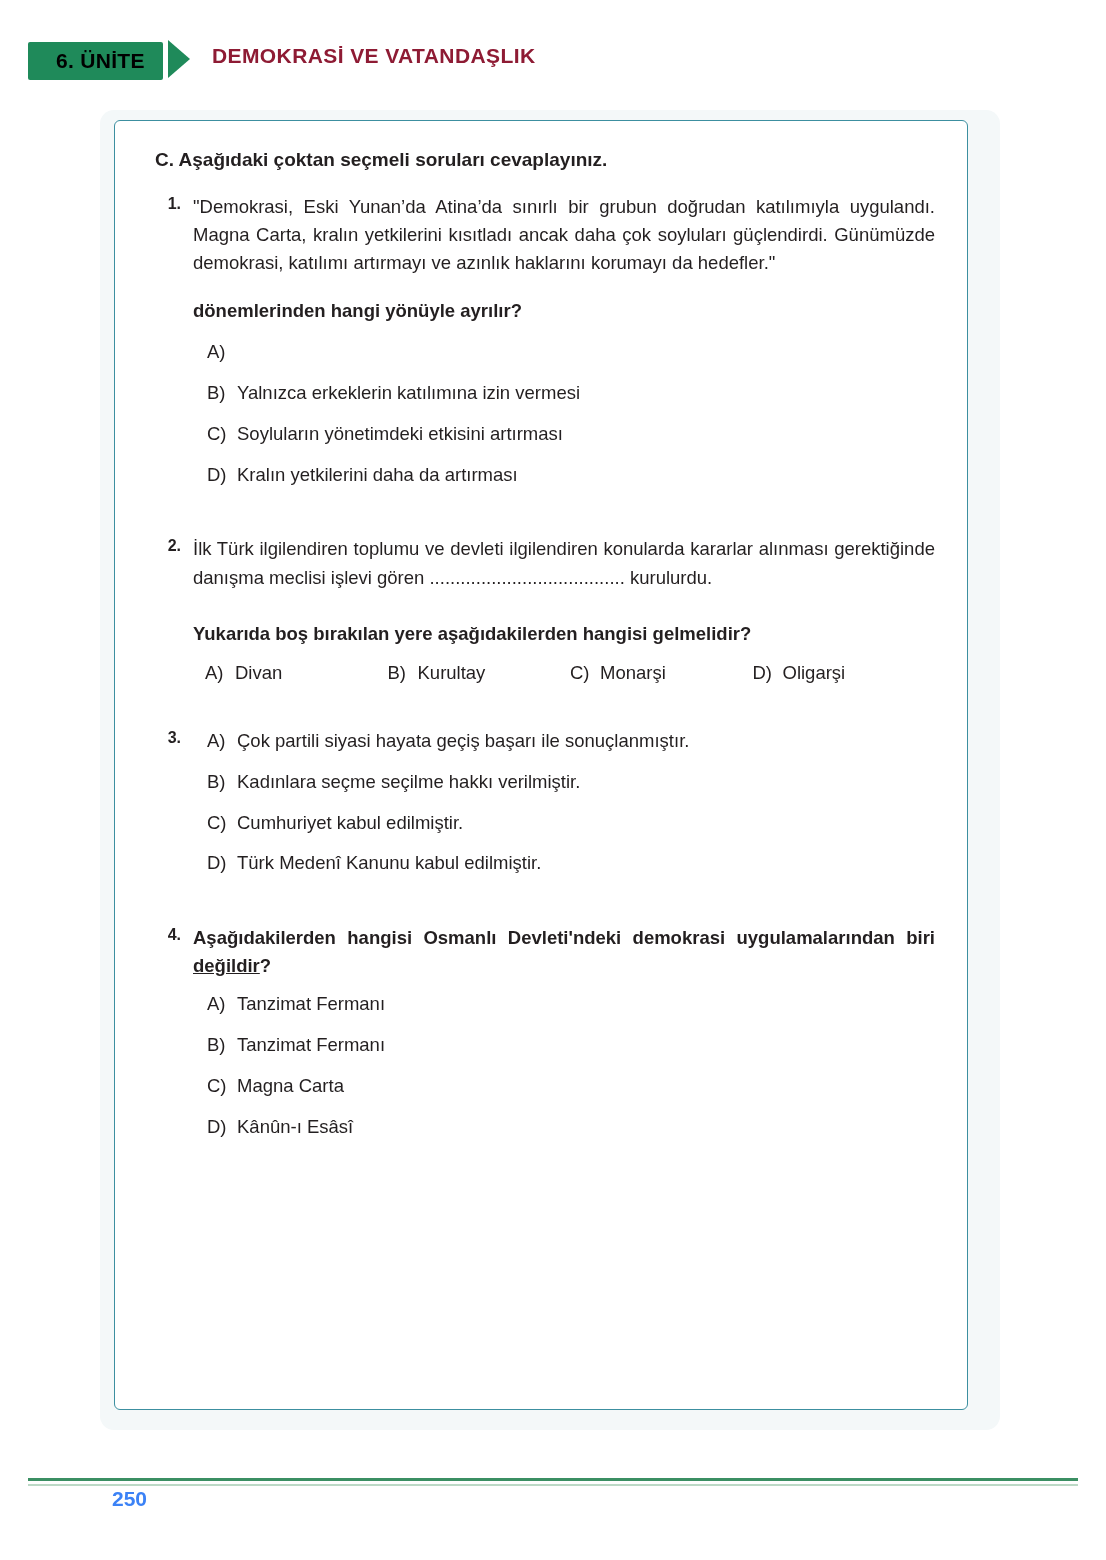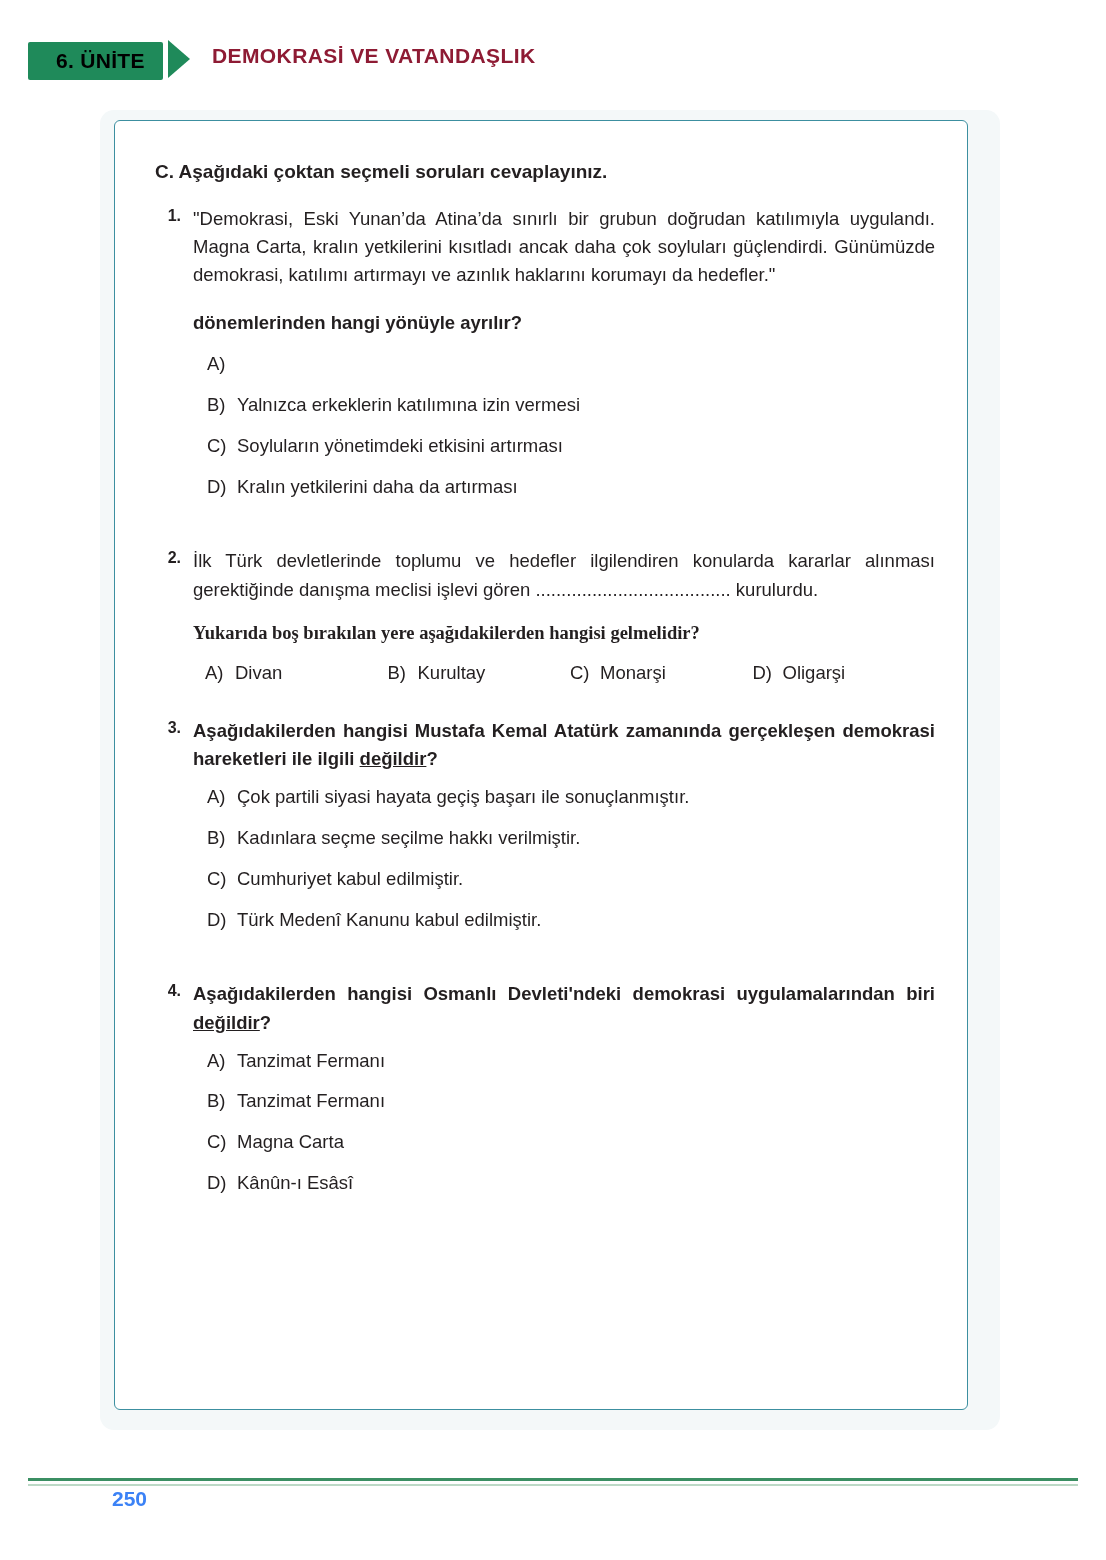--- a/index.html
+++ b/index.html
@@ -84,21 +84,21 @@
     position: absolute;
     left: 40px;
     top: 28px;
     width: 780px;
   }
 
   .section-head {
     font-size: 19px;
     font-weight: bold;
     color: #231f20;
-    margin: 12px 0 22px 0;
+    margin: 0 0 22px 0;
   }
 
   .question {
     position: relative;
     margin-bottom: 6px;
   }
   .q-num {
     position: absolute;
     left: 0;
     top: 2px;
@@ -120,22 +120,21 @@
     font-weight: bold;
   }
   .q-prompt {
     font-size: 18.5px;
     font-weight: bold;
     line-height: 1.9;
     margin: 16px 0 6px 0;
   }
   .q-prompt.tight {
     line-height: 1.5;
-    margin: 16px 0 6px 0;
-    font-family: Liberation Serif, serif;
+    margin: 28px 0 6px 0;
   }
   .underline {
     text-decoration: underline;
   }
 
   .options {
     margin: 10px 0 0 14px;
   }
   .option {
     font-size: 18.5px;
@@ -226,21 +225,21 @@
             </div>
           </div>
         </div>
       </div>
 
       <div class="gap-lg"></div>
 
       <div class="question">
         <div class="q-num">2.</div>
         <div class="q-body">
-          <p class="q-text">İlk Türk devletlerinde toplumu ve hedefler ilgilendiren konularda kararlar alınması gerektiğinde danışma meclisi işlevi gören ...................................... kurulurdu.</p>
+          <p class="q-text">İlk Türk ilgilendiren toplumu ve devleti ilgilendiren konularda kararlar alınması gerektiğinde danışma meclisi işlevi gören ...................................... kurulurdu.</p>
           <div class="q-prompt tight">Yukarıda boş bırakılan yere aşağıdakilerden hangisi gelmelidir?</div>
           <div class="options-inline">
             <div class="option">
               <span class="opt-letter">A)</span>
               <span>Divan</span>
             </div>
             <div class="option">
               <span class="opt-letter">B)</span>
               <span>Kurultay</span>
             </div>
@@ -254,21 +253,20 @@
             </div>
           </div>
         </div>
       </div>
 
       <div class="gap-md"></div>
 
       <div class="question">
         <div class="q-num">3.</div>
         <div class="q-body">
-          <p class="q-text bold"><span>Aşağıdakilerden hangisi Mustafa Kemal Atatürk zamanında gerçekleşen demokrasi hareketleri ile ilgili </span><span class="underline">değildir</span><span>?</span></p>
           <div class="options">
             <div class="option">
               <span class="opt-letter">A)</span>
               <span>Çok partili siyasi hayata geçiş başarı ile sonuçlanmıştır.</span>
             </div>
             <div class="option">
               <span class="opt-letter">B)</span>
               <span>Kadınlara seçme seçilme hakkı verilmiştir.</span>
             </div>
             <div class="option">

